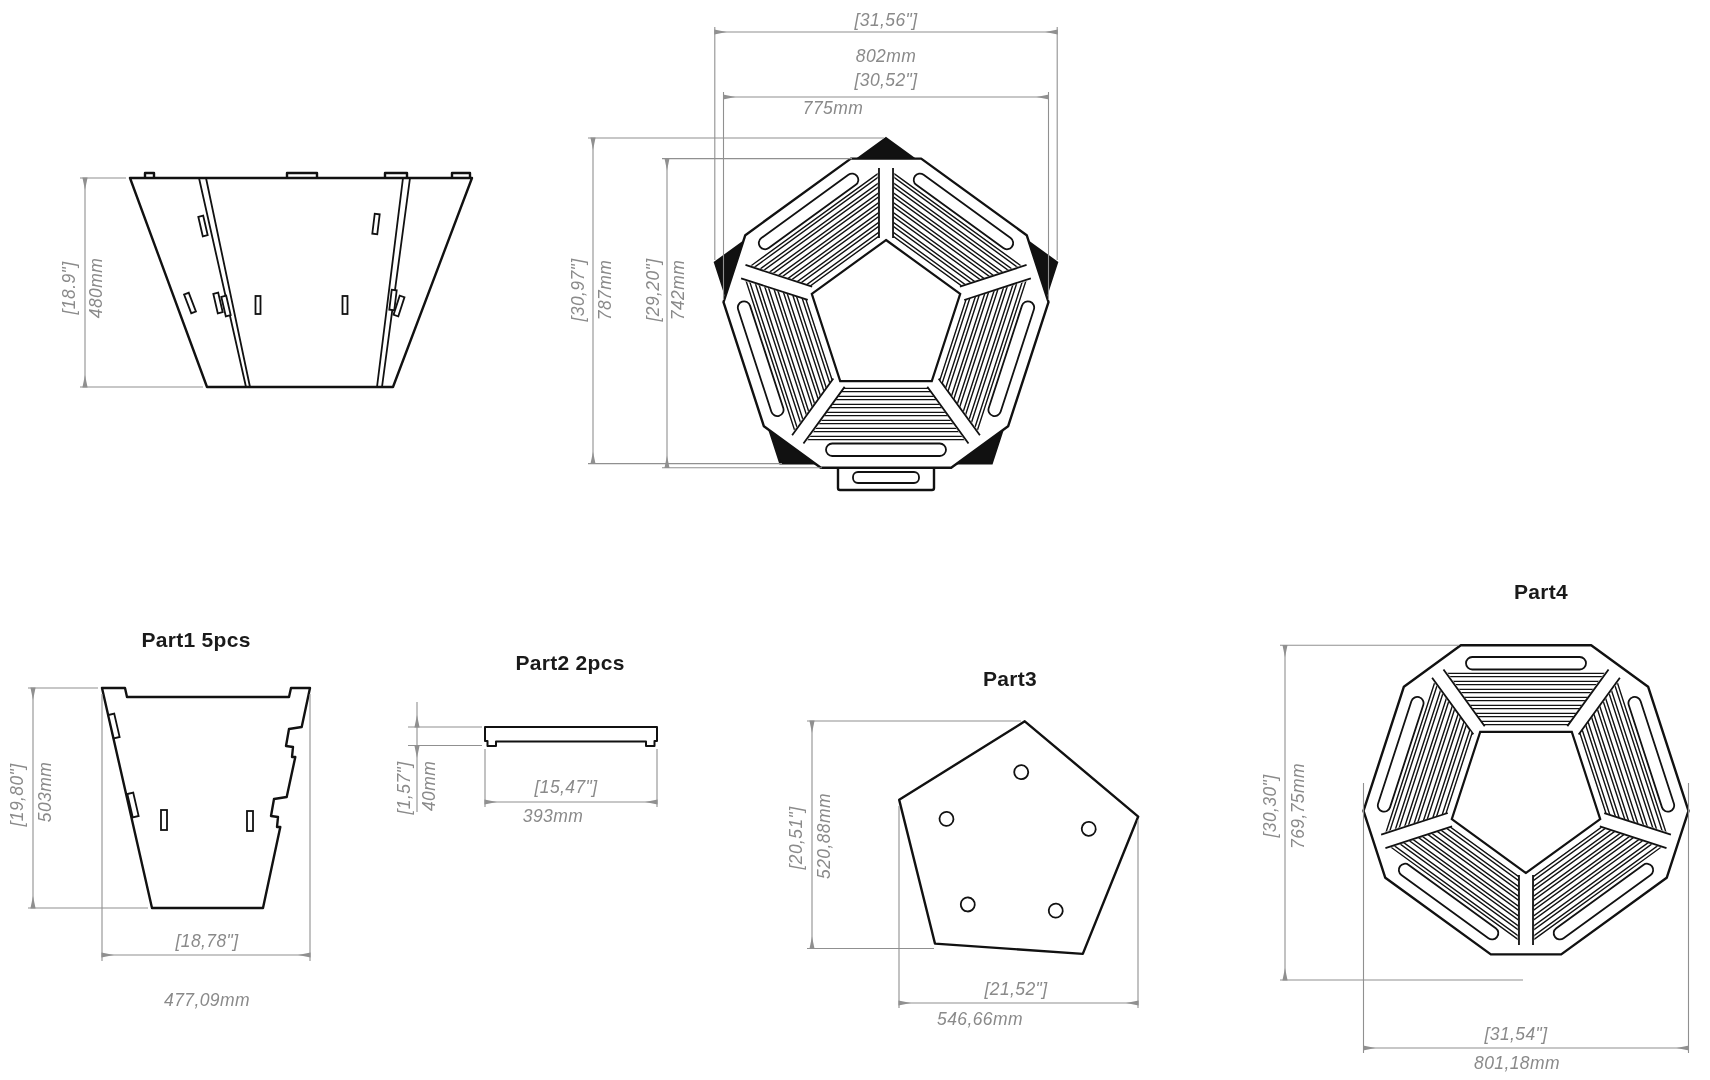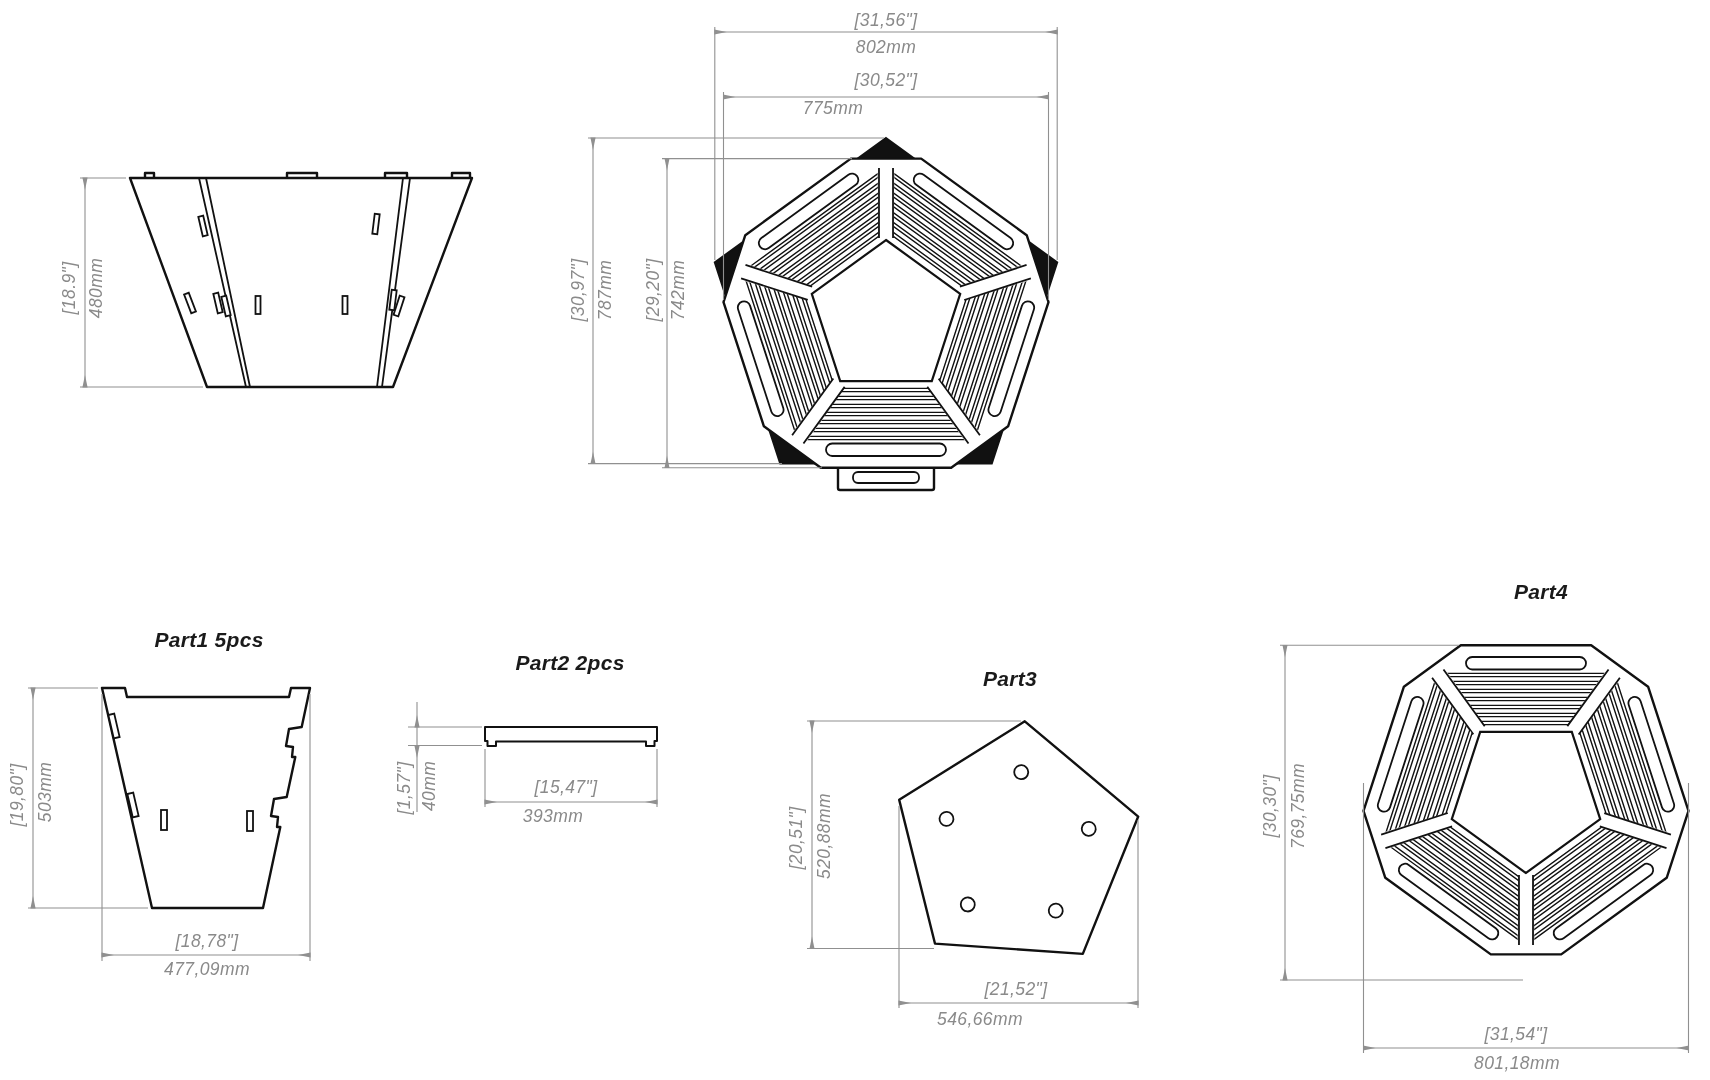--- a/index.html
+++ b/index.html
@@ -14,21 +14,21 @@
   .slatA{stroke:#111111;stroke-width:4.6;fill:none;}
   .slatB{stroke:#ffffff;stroke-width:1.8;fill:none;}
   .backing{fill:#111111;stroke:#111111;stroke-width:2;}
   
   .dim{stroke:#909090;stroke-width:1.1;fill:none;}
   .dtext{position:absolute;transform:translate(-50%,-50%);
          font-style:italic;font-size:17.5px;color:#8a8a8a;
          white-space:nowrap;letter-spacing:.4px;}
   .dtext.v{transform:translate(-50%,-50%) rotate(-90deg);}
   .plabel{position:absolute;transform:translate(-50%,-50%);
-          font-style:italic;font-weight:600;font-size:21px;color:#1a1a1a;
+          font-weight:600;font-size:21px;color:#1a1a1a;
           white-space:nowrap;letter-spacing:.3px;text-align:center;}
 </style>
 </head>
 <body>
 
 <div class="stage">
 
 <svg class="stage" width="1710" height="1080" viewBox="0 0 1710 1080">
   <defs>
     <marker id="ar" viewBox="0 0 12 6" refX="11.5" refY="3" markerWidth="13" markerHeight="6.5" markerUnits="userSpaceOnUse" orient="auto-start-reverse">
@@ -165,41 +165,41 @@
     <line class="dim" x1="1280" y1="645.3" x2="1459" y2="645.3"></line>
     <line class="dim" x1="1280" y1="980" x2="1523" y2="980"></line>
     <line class="dim" x1="1285" y1="645.3" x2="1285" y2="980" marker-start="url(#ar)" marker-end="url(#ar)"></line>
     <line class="dim" x1="1363.5" y1="783" x2="1363.5" y2="1053"></line>
     <line class="dim" x1="1688.5" y1="783" x2="1688.5" y2="1053"></line>
     <line class="dim" x1="1363.5" y1="1048" x2="1688.5" y2="1048" marker-start="url(#ar)" marker-end="url(#ar)"></line>
   </g>
 </svg>
 
 <span class="dtext" style="left:886px;top:20px">[31,56"]</span>
-<span class="dtext" style="left:886px;top:47px">802mm</span>
+<span class="dtext" style="left:886px;top:56px">802mm</span>
 <span class="dtext" style="left:886px;top:80px">[30,52"]</span>
 <span class="dtext" style="left:833px;top:108px">775mm</span>
 
 <span class="dtext v" style="left:578px;top:290px">[30,97"]</span>
 <span class="dtext v" style="left:605px;top:290px">787mm</span>
 <span class="dtext v" style="left:653px;top:290px">[29,20"]</span>
 <span class="dtext v" style="left:678px;top:290px">742mm</span>
 
 <span class="dtext v" style="left:69px;top:288px">[18.9"]</span>
 <span class="dtext v" style="left:96px;top:288px">480mm</span>
 
-<span class="plabel" style="left:209px;top:640px">Part1 5pcs</span>
+<span class="plabel" style="left:196px;top:640px">Part1 5pcs</span>
 <span class="plabel" style="left:570px;top:663px">Part2 2pcs</span>
 <span class="plabel" style="left:1010px;top:679px">Part3</span>
 <span class="plabel" style="left:1541px;top:592px">Part4</span>
 
 <span class="dtext v" style="left:17px;top:795px">[19,80"]</span>
 <span class="dtext v" style="left:45px;top:792px">503mm</span>
 <span class="dtext" style="left:207px;top:941px">[18,78"]</span>
-<span class="dtext" style="left:207px;top:969px">477,09mm</span>
+<span class="dtext" style="left:207px;top:1000px">477,09mm</span>
 
 <span class="dtext v" style="left:404px;top:788px">[1,57"]</span>
 <span class="dtext v" style="left:429px;top:786px">40mm</span>
 <span class="dtext" style="left:566px;top:787px">[15,47"]</span>
 <span class="dtext" style="left:553px;top:816px">393mm</span>
 
 <span class="dtext v" style="left:796px;top:838px">[20,51"]</span>
 <span class="dtext v" style="left:824px;top:836px">520,88mm</span>
 <span class="dtext" style="left:1016px;top:989px">[21,52"]</span>
 <span class="dtext" style="left:980px;top:1019px">546,66mm</span>

